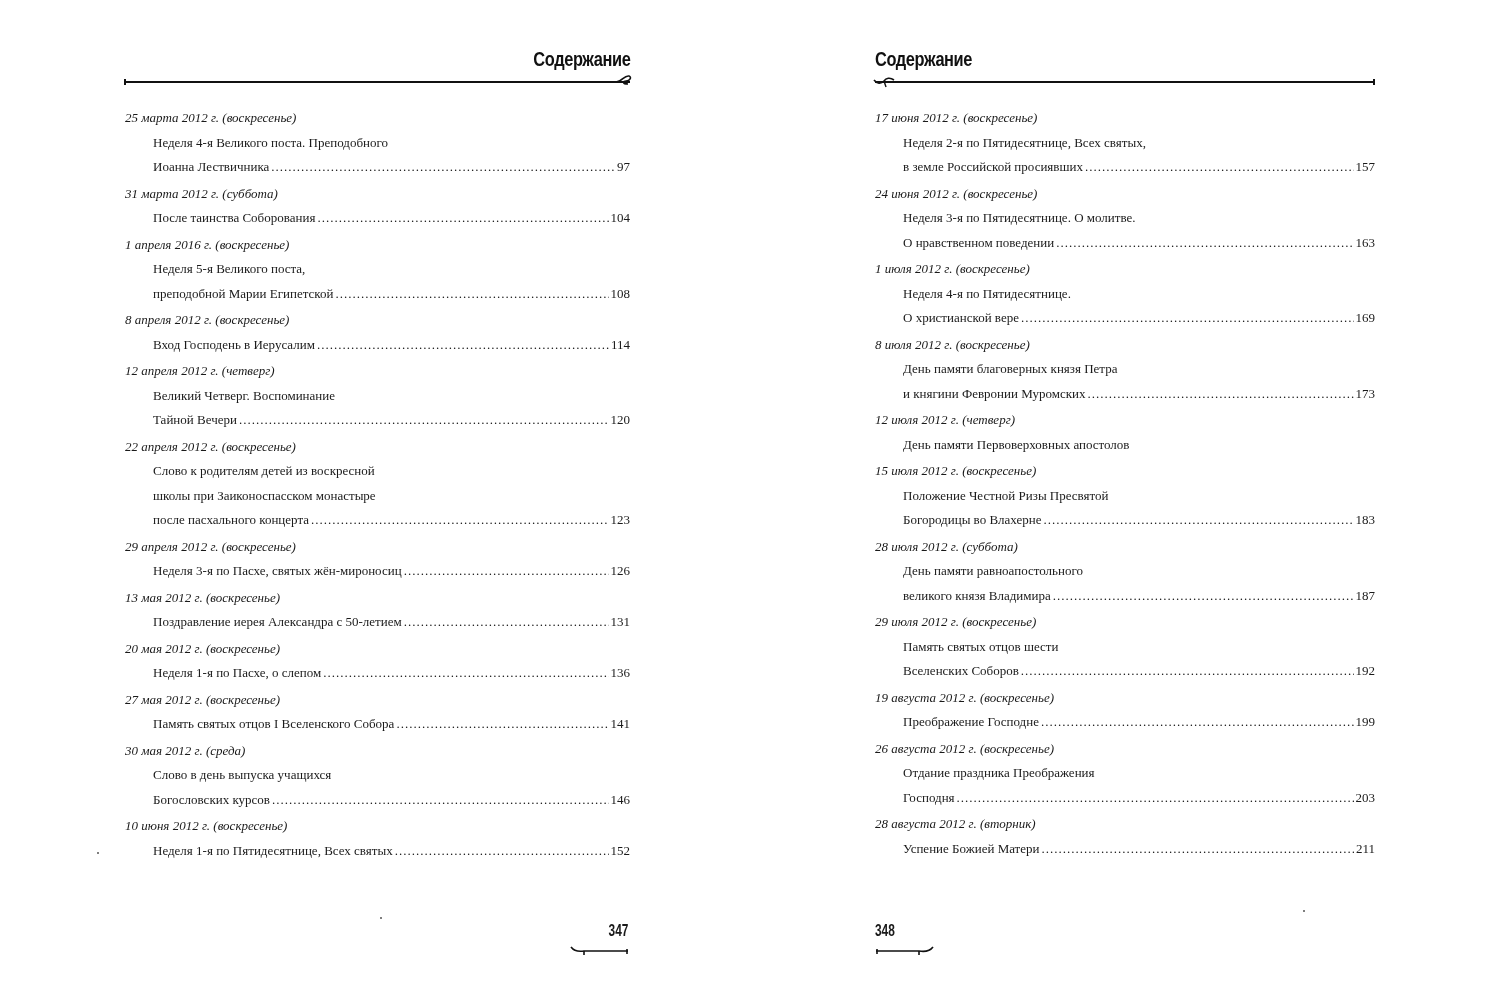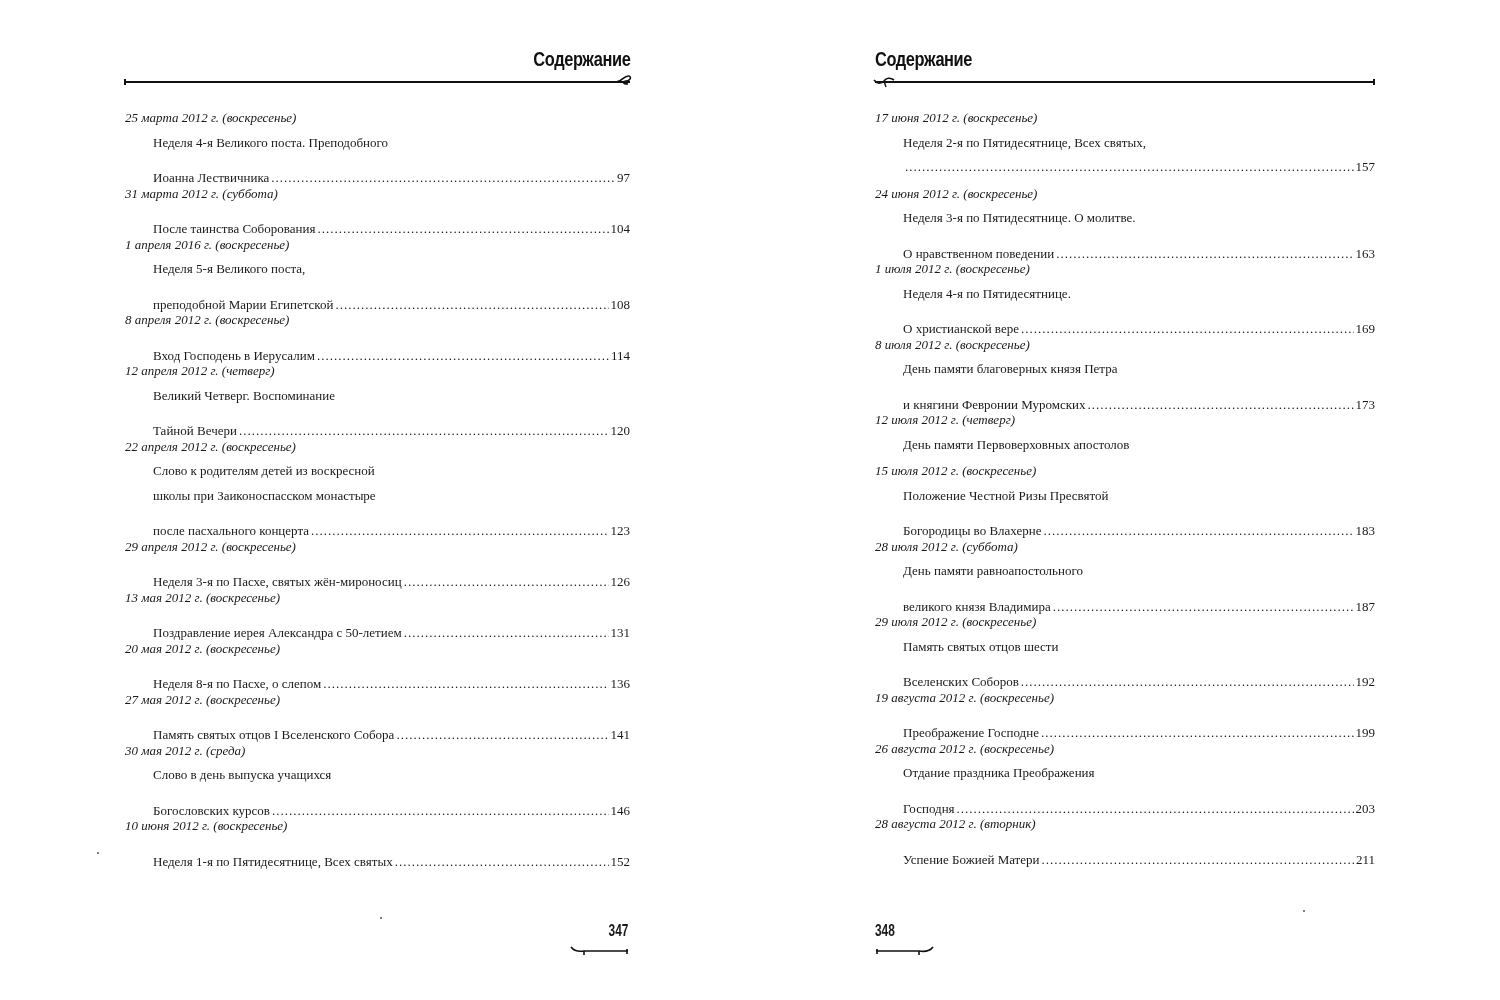--- a/index.html
+++ b/index.html
@@ -12,21 +12,21 @@
   .right .running-head { left:0; transform-origin:left center; }
   .rule { position:absolute; top:72px; height:2px; background:#111; }
   .left .rule { left:0; right:0; }
   .right .rule { left:0; right:0; }
   .rule-orn { position:absolute; top:62px; }
   .toc { position:absolute; top:97px; left:0; right:0; font-family:"Liberation Serif","DejaVu Serif",serif; font-size:13px; }
   .entry { margin-bottom:2px; }
   .date { font-style:italic; line-height:24.5px; height:24.5px; white-space:nowrap; }
   .line { padding-left:28px; line-height:24.5px; height:24.5px; white-space:nowrap; }
   .line.last { display:flex; align-items:baseline; }
-  .line.last .t { flex:0 0 auto;margin-top:11px; }
+  .line.last .t { flex:0 0 auto; }
   .line.last .dots { flex:1 1 auto; overflow:hidden; white-space:nowrap; letter-spacing:1px; margin:0 2px; }
   .line.last .dots::before { content:"........................................................................................................................................................"; }
   .line.last .pg { flex:0 0 auto; }
   .folio { position:absolute; top:912px; font-family:"Liberation Sans",sans-serif; font-weight:bold; font-size:17px; transform:scaleX(0.7); }
   .left .folio { right:2px; transform-origin:right center; }
   .right .folio { left:0; transform-origin:left center; }
   .folio-orn { position:absolute; top:934px; }
   .left .folio-orn { right:0; }
   .right .folio-orn { left:0; }
   .speck { position:absolute; width:2px; height:2px; background:#555; border-radius:1px; }
@@ -109,21 +109,21 @@
         <div class="date">13 мая 2012 г. (воскресенье)</div>
         <div class="line last">
           <span class="t">Поздравление иерея Александра с 50-летием</span>
           <span class="dots"></span>
           <span class="pg">131</span>
         </div>
       </div>
       <div class="entry">
         <div class="date">20 мая 2012 г. (воскресенье)</div>
         <div class="line last">
-          <span class="t">Неделя 8-я по Пасхе, о слепом</span>
+          <span class="t">Неделя 1-я по Пасхе, о слепом</span>
           <span class="dots"></span>
           <span class="pg">136</span>
         </div>
       </div>
       <div class="entry">
         <div class="date">27 мая 2012 г. (воскресенье)</div>
         <div class="line last">
           <span class="t">Память святых отцов I Вселенского Собора</span>
           <span class="dots"></span>
           <span class="pg">141</span>
@@ -163,20 +163,21 @@
     <path d="M12 10 L14 16" stroke="#111" stroke-width="1.4"></path>
   </svg>
   <svg class="rule-orn" style="right:-2px;top:70px" width="6" height="8">
     <path d="M3 0 L3 6" stroke="#111" stroke-width="2"></path>
   </svg>
   <div class="toc" id="toc-right">
       <div class="entry">
         <div class="date">17 июня 2012 г. (воскресенье)</div>
         <div class="line">Неделя 2-я по Пятидесятнице, Всех святых,</div>
         <div class="line last">
+          <span class="t">в земле Российской просиявших</span>
           <span class="dots"></span>
           <span class="pg">157</span>
         </div>
       </div>
       <div class="entry">
         <div class="date">24 июня 2012 г. (воскресенье)</div>
         <div class="line">Неделя 3-я по Пятидесятнице. О молитве.</div>
         <div class="line last">
           <span class="t">О нравственном поведении</span>
           <span class="dots"></span>

